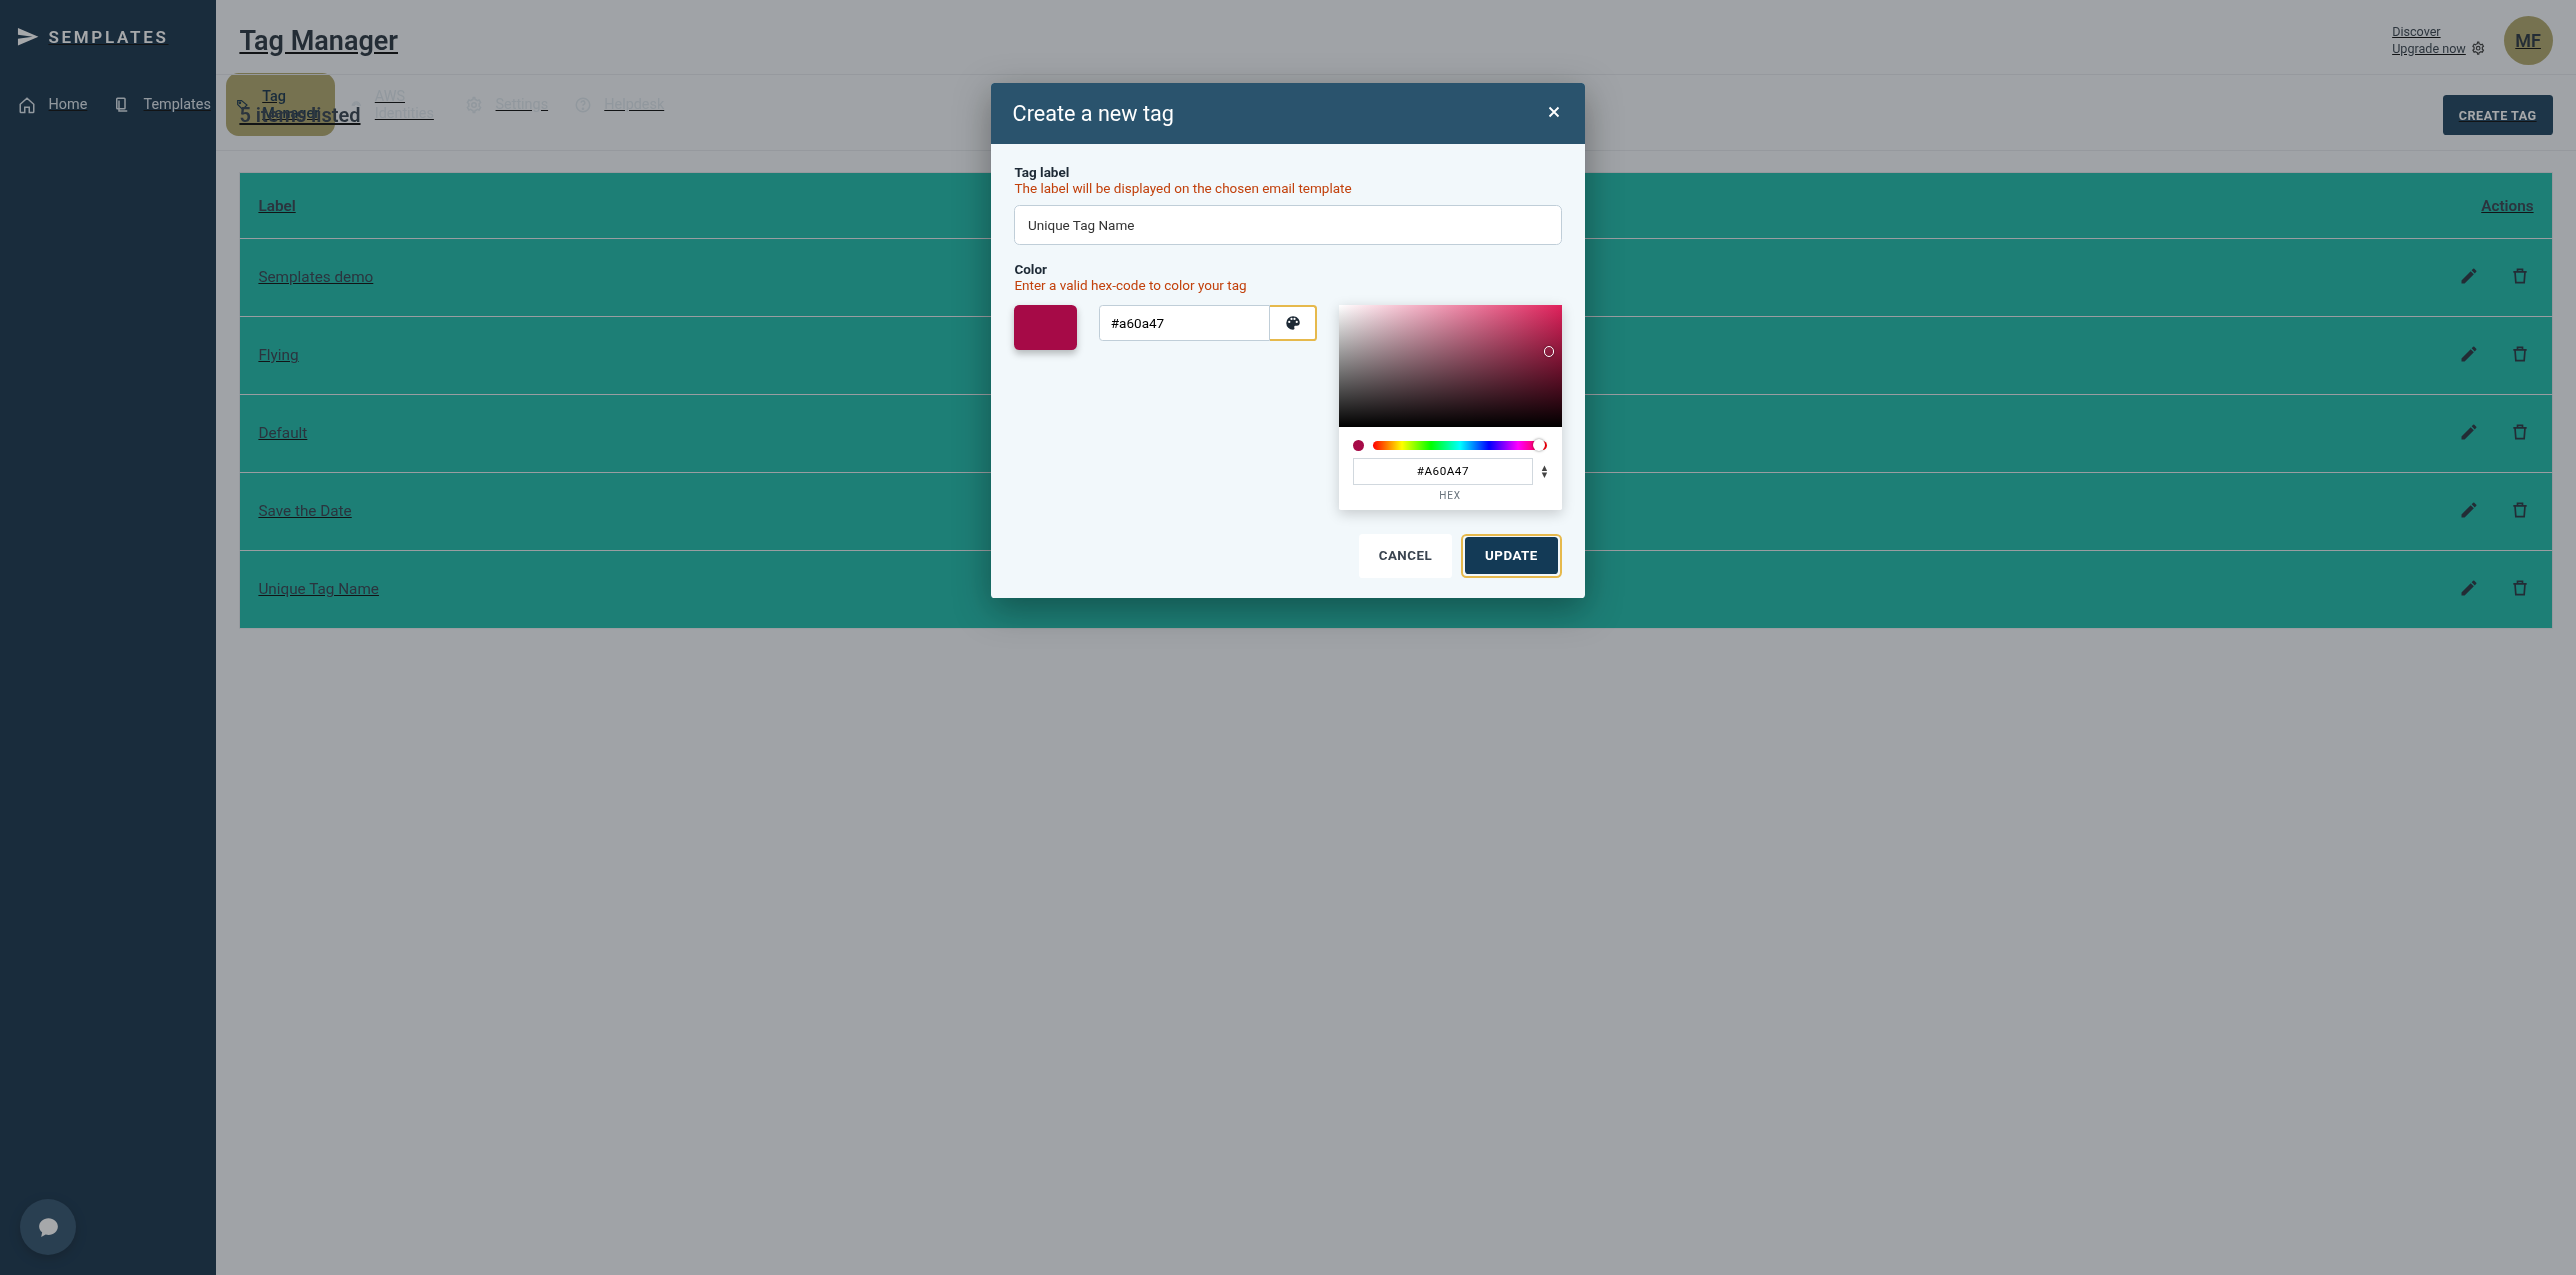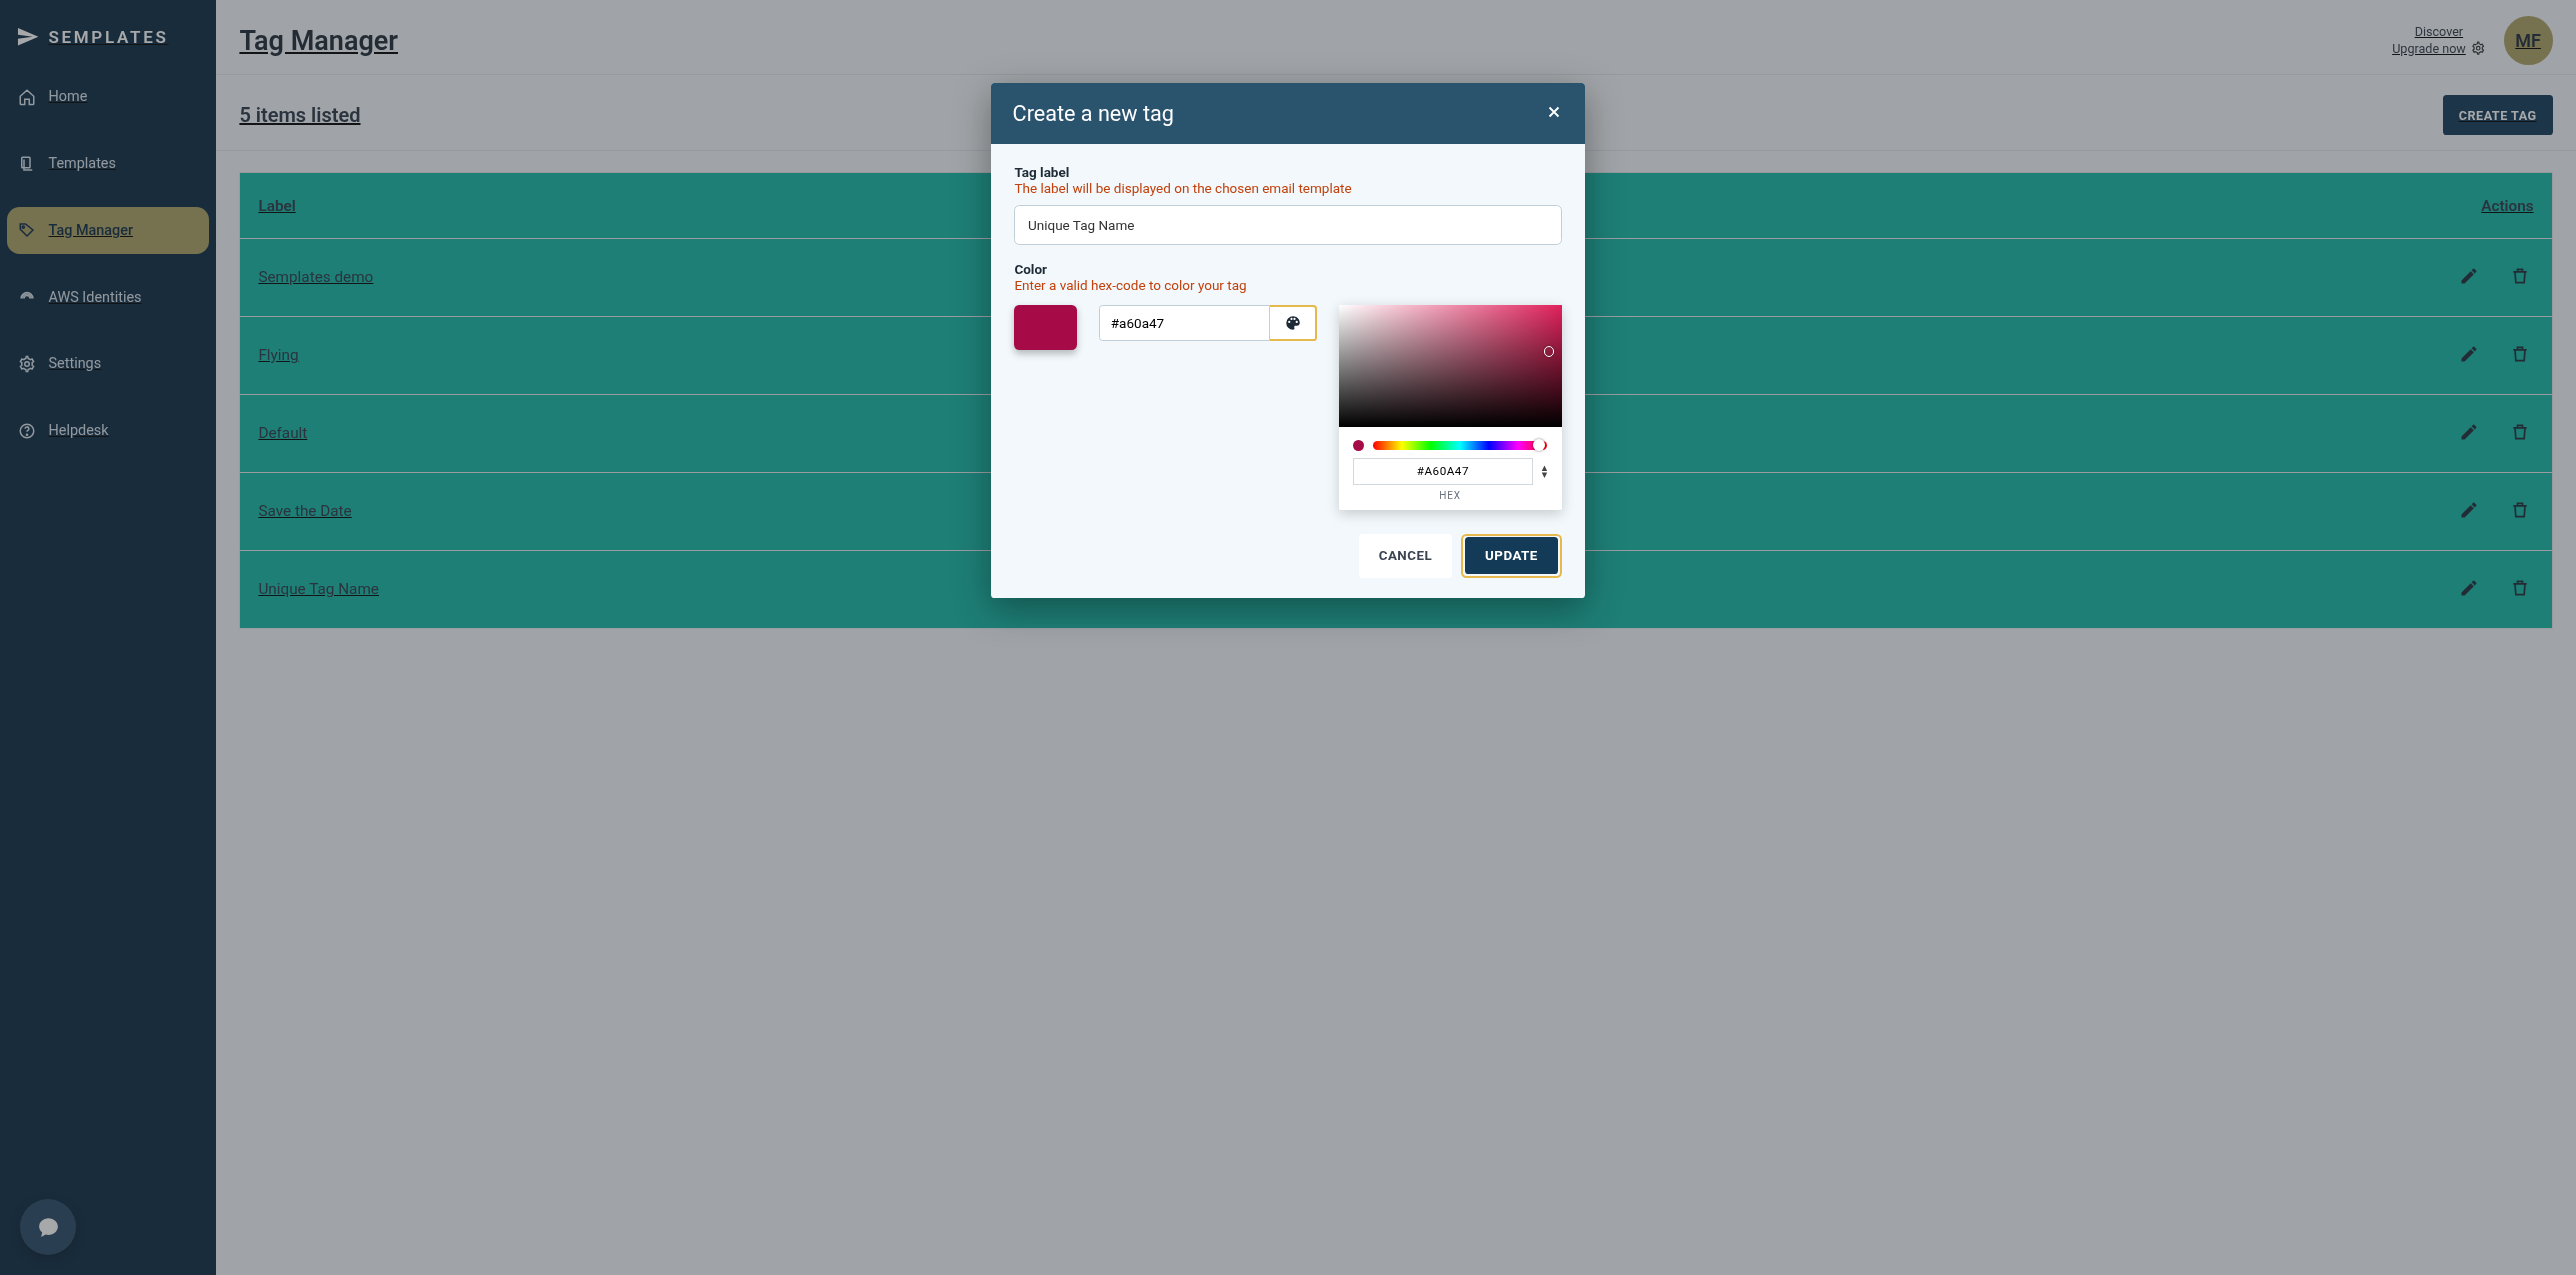--- a/index.html
+++ b/index.html
@@ -9,21 +9,21 @@
   .app { display: flex; width: 100%; height: 100vh; text-decoration: underline; }
 
   
   .sidebar {
     width: 216px; min-width: 216px; height: 100%;
     background: #0d2a43; color: #e4e9ef; display: flex; flex-direction: column;
     padding-top: 9px;
   }
   .logo { display: flex; align-items: center; gap: 9px; padding: 16px 16px 25px; color: #fff; font-weight: 600; letter-spacing: 2.7px; font-size: 17px; }
   .logo svg { width: 23.4px; height: 23.4px; fill: #fff; }
-  .nav { display: flex; flex-direction: column; gap: 20px; padding: 0 7.2px; }
+  .nav { display: flex; gap: 4px; padding: 0 7.2px; }
   .nav-item {
     display: flex; align-items: center; gap: 12.6px;
     padding: 14.4px 10.8px; border-radius: 12.6px; color: #dbe3ea; font-size: 14.4px;
     cursor: pointer;
   }
   .nav-item svg { width: 18px; height: 18px; fill: none; stroke: currentColor; stroke-width: 2; }
   .nav-item.active { background: #ada264; color: #0d2a43; font-weight: 500; }
   .nav-item.active svg { stroke: #0d2a43; }
 
   .chat-bubble {
@@ -31,21 +31,21 @@
     background: #284a66; display: flex; align-items: center; justify-content: center; color: #fff;
     box-shadow: 0 3.6px 10.8px rgba(0,0,0,.3);
   }
   .chat-bubble svg { width: 25px; height: 25px; fill: #fff; }
 
   
   .main { flex: 1; display: flex; flex-direction: column; overflow: auto; }
   .topbar { display: flex; align-items: center; justify-content: space-between; padding: 16px 23.4px 9px; border-bottom: 0.9px solid #e3e6ea; }
   .page-title { font-size: 27px; font-weight: 600; color: #1e2a36; }
   .top-right { display: flex; align-items: center; gap: 18px; }
-  .discover { text-align: center; font-size: 12.6px; color: #2f3a45; line-height: 1.3; }
+  .discover { text-align: left; font-size: 12.6px; color: #2f3a45; line-height: 1.3; }
   .discover .upg { display: flex; align-items: center; gap: 5.4px; justify-content: flex-end; }
   .avatar { width: 49px; height: 49px; border-radius: 50%; background: #ada264; display: flex; align-items: center; justify-content: center; font-weight: 600; font-size: 18px; color: #1e2a36; }
 
   .subbar { display: flex; align-items: center; justify-content: space-between; padding: 20px 23.4px 14.4px; border-bottom: 0.9px solid #e3e6ea; }
   .items-listed { font-size: 20px; font-weight: 600; color: #2b3845; }
   .btn-create { background: #133a56; color: #fff; padding: 12.6px 16px; border: none; border-radius: 3.6px; font-weight: 700; letter-spacing: 0.5px; font-size: 12.6px; cursor: pointer; }
 
   .table-wrap { padding: 21.6px 23.4px; }
   table { width: 100%; border-collapse: collapse; border: 0.9px solid #e3e6ea; background: #14b8a6; }
   th, td { text-align: left; padding: 23.4px 18px; border-bottom: 0.9px solid #e9ecef; font-size: 15.3px; color: #2b3845; }

